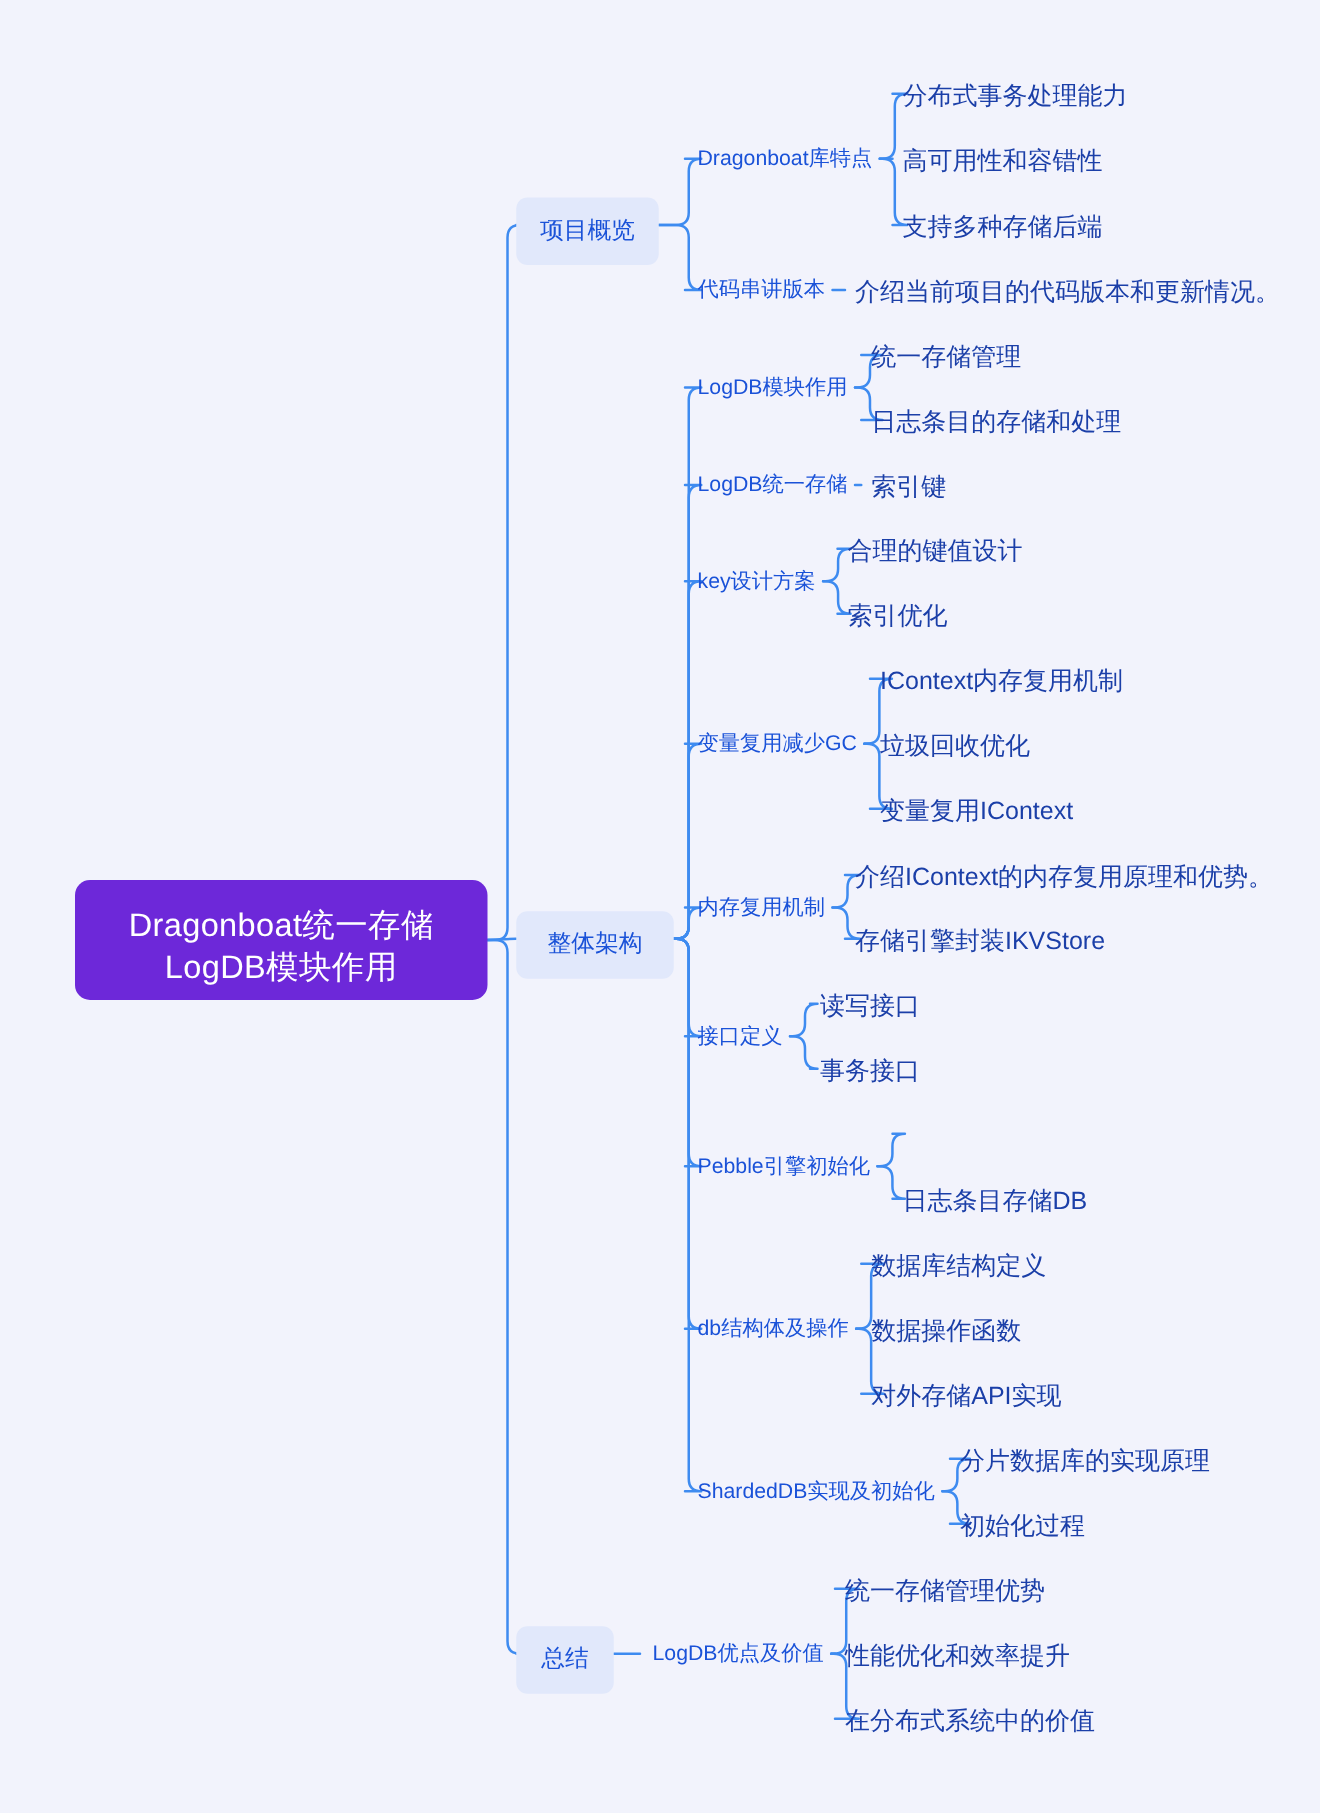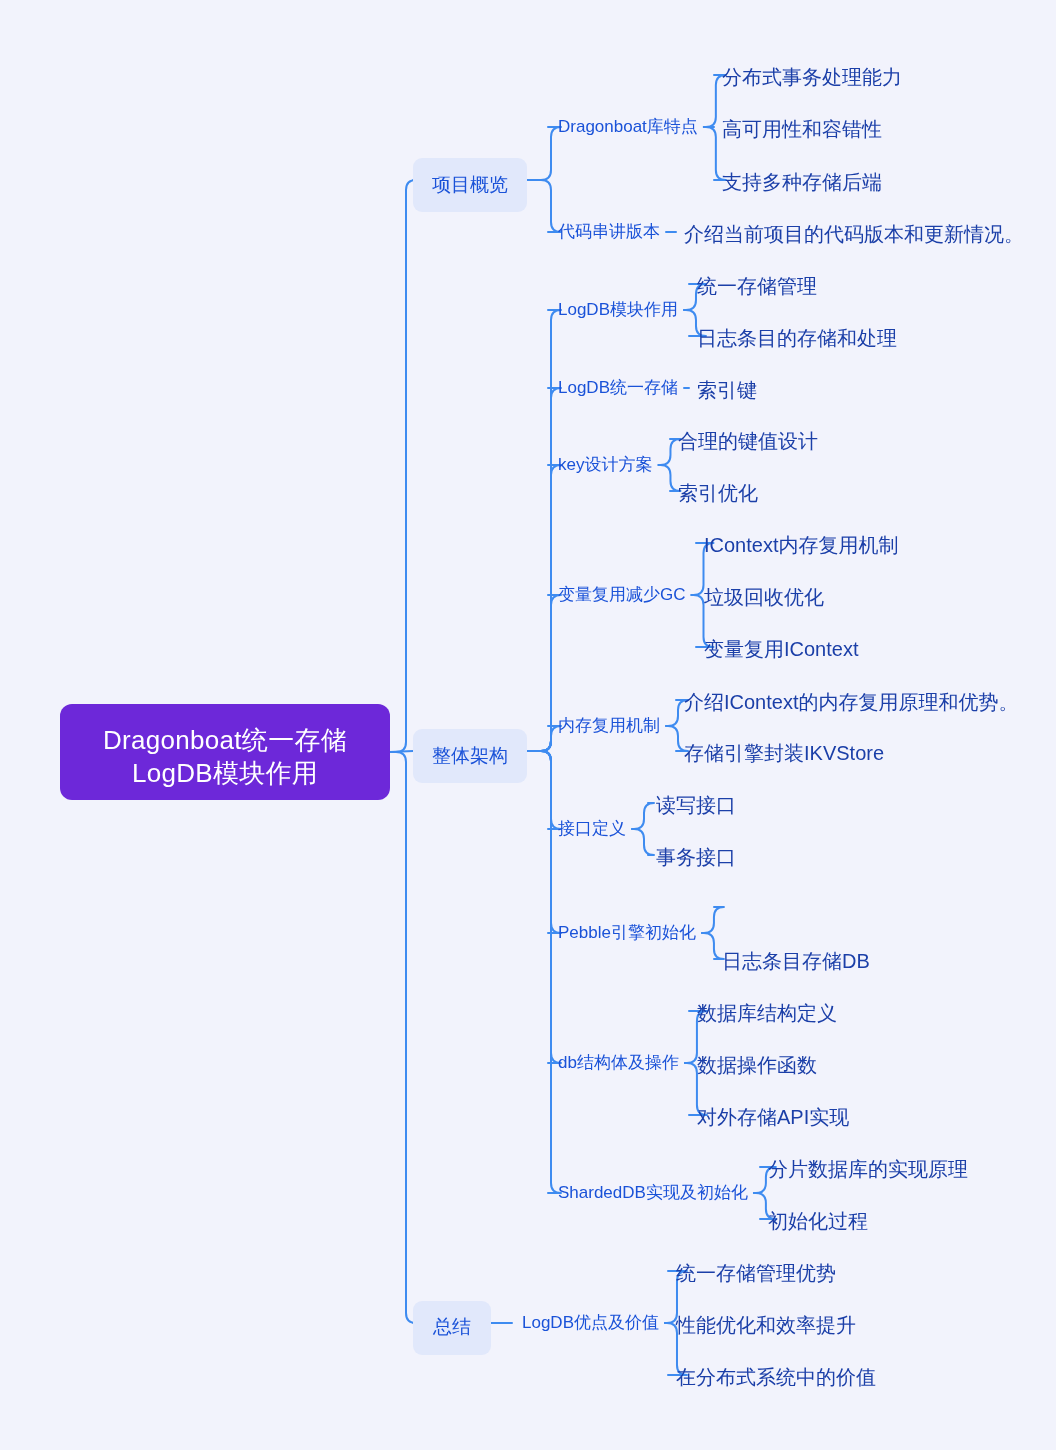--- a/index.html
+++ b/index.html
@@ -132,21 +132,21 @@
       <span class="line2">LogDB模块作用</span>
     </div>
 
   <div class="node node-l2" style="left: 413px; top: 158px; width: 114px; height: 44px; display: flex; align-items: center; justify-content: center;">项目概览</div>
       <div class="node node-l3" style="left: 558px; top: 116px;">Dragonboat库特点</div>
       <div class="node node-leaf" style="left: 722px; top: 65px;">分布式事务处理能力</div>
       <div class="node node-leaf" style="left: 722px; top: 117px;">高可用性和容错性</div>
       <div class="node node-leaf" style="left: 722px; top: 170px;">支持多种存储后端</div>
       <div class="node node-l3" style="left: 558px; top: 221px;">代码串讲版本</div>
       <div class="node node-leaf" style="left: 684px; top: 222px;">介绍当前项目的代码版本和更新情况。</div>
-      <div class="node node-l2" style="left: 413px; top: 729px; width: 114px; height: 44px; display: flex; align-items: center; justify-content: center;">整体架构</div>
+      <div class="node node-l2" style="left: 413px; top: 729px; width: 126px; height: 44px; display: flex; align-items: center; justify-content: center;">整体架构</div>
       <div class="node node-l3" style="left: 558px; top: 299px;">LogDB模块作用</div>
       <div class="node node-leaf" style="left: 697px; top: 274px;">统一存储管理</div>
       <div class="node node-leaf" style="left: 697px; top: 326px;">日志条目的存储和处理</div>
       <div class="node node-l3" style="left: 558px; top: 377px;">LogDB统一存储</div>
       <div class="node node-leaf" style="left: 697px; top: 378px;">索引键</div>
       <div class="node node-l3" style="left: 558px; top: 454px;">key设计方案</div>
       <div class="node node-leaf" style="left: 678px; top: 429px;">合理的键值设计</div>
       <div class="node node-leaf" style="left: 678px; top: 481px;">索引优化</div>
       <div class="node node-l3" style="left: 558px; top: 584px;">变量复用减少GC</div>
       <div class="node node-leaf" style="left: 704px; top: 533px;">IContext内存复用机制</div>
@@ -160,19 +160,19 @@
       <div class="node node-leaf" style="left: 656px; top: 845px;">事务接口</div>
       <div class="node node-l3" style="left: 558px; top: 922px;">Pebble引擎初始化</div>
       <div class="node node-leaf" style="left: 722px; top: 949px;">日志条目存储DB</div>
       <div class="node node-l3" style="left: 558px; top: 1052px;">db结构体及操作</div>
       <div class="node node-leaf" style="left: 697px; top: 1001px;">数据库结构定义</div>
       <div class="node node-leaf" style="left: 697px; top: 1053px;">数据操作函数</div>
       <div class="node node-leaf" style="left: 697px; top: 1105px;">对外存储API实现</div>
       <div class="node node-l3" style="left: 558px; top: 1182px;">ShardedDB实现及初始化</div>
       <div class="node node-leaf" style="left: 768px; top: 1157px;">分片数据库的实现原理</div>
       <div class="node node-leaf" style="left: 768px; top: 1209px;">初始化过程</div>
-      <div class="node node-l2" style="left: 413px; top: 1301px; width: 78px; height: 44px; display: flex; align-items: center; justify-content: center; font-family: Liberation Mono, monospace;">总结</div>
+      <div class="node node-l2" style="left: 413px; top: 1301px; width: 78px; height: 44px; display: flex; align-items: center; justify-content: center;">总结</div>
       <div class="node node-l3" style="left: 522px; top: 1312px;">LogDB优点及价值</div>
       <div class="node node-leaf" style="left: 676px; top: 1261px;">统一存储管理优势</div>
       <div class="node node-leaf" style="left: 676px; top: 1313px;">性能优化和效率提升</div>
       <div class="node node-leaf" style="left: 676px; top: 1365px;">在分布式系统中的价值</div>
     </div>
 </div>
 
 </body></html>

